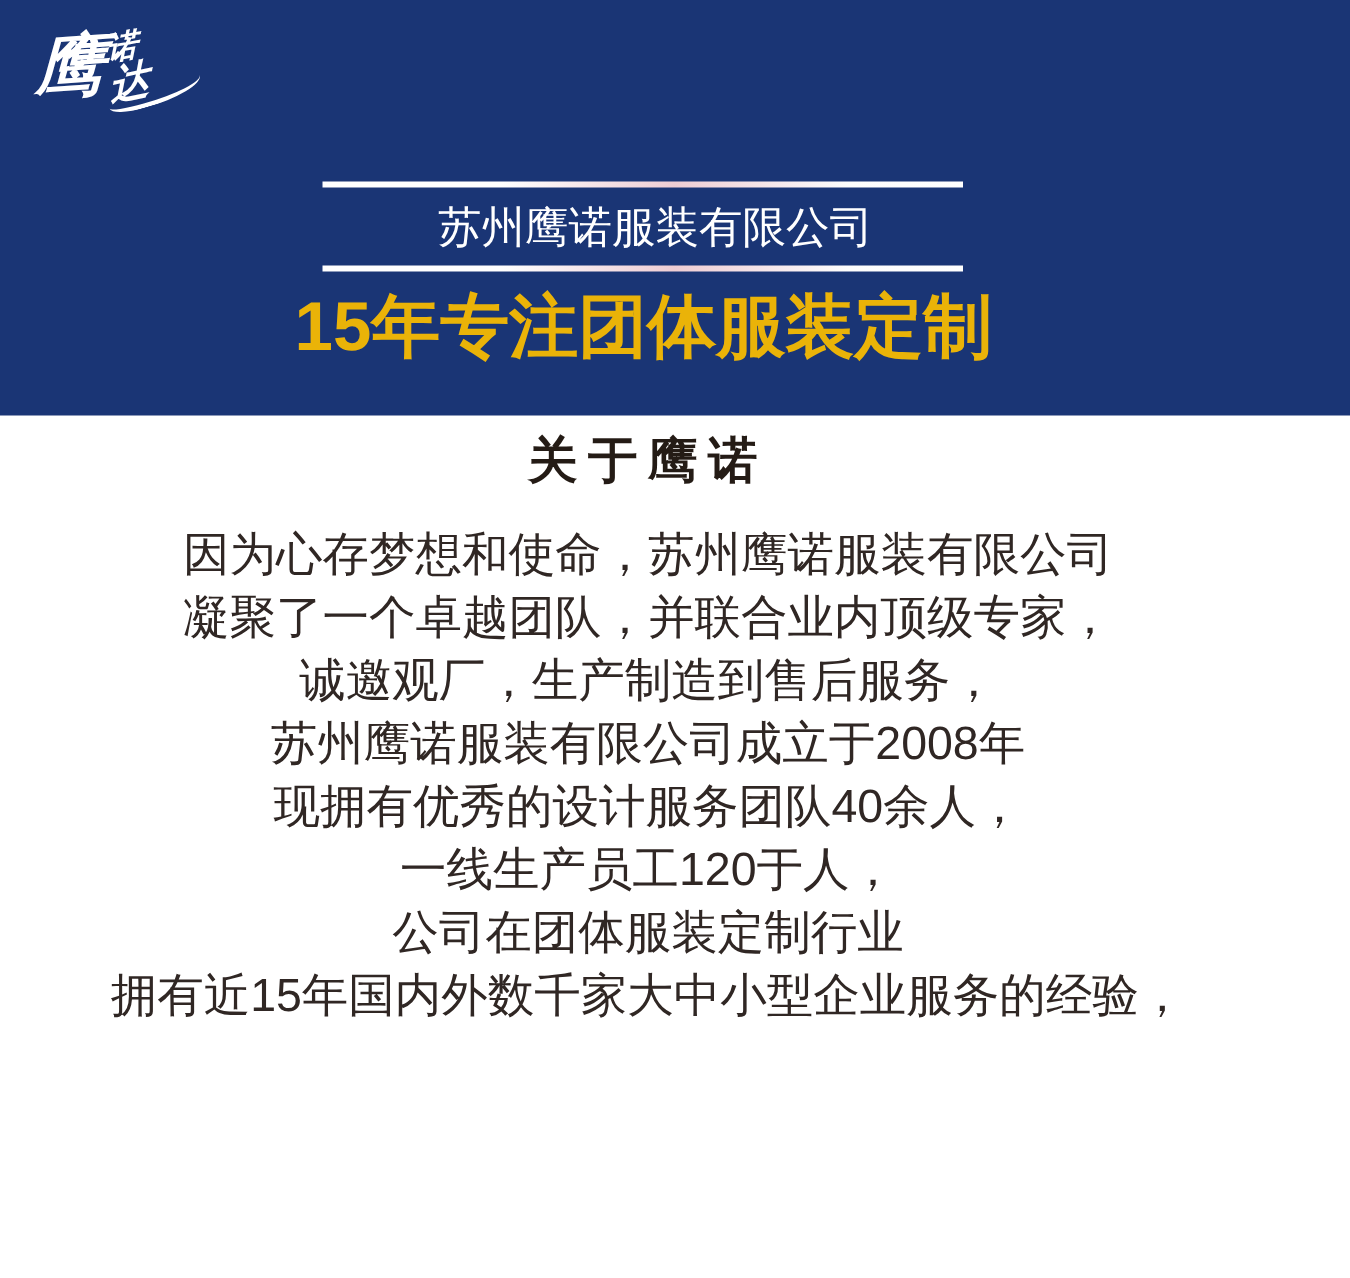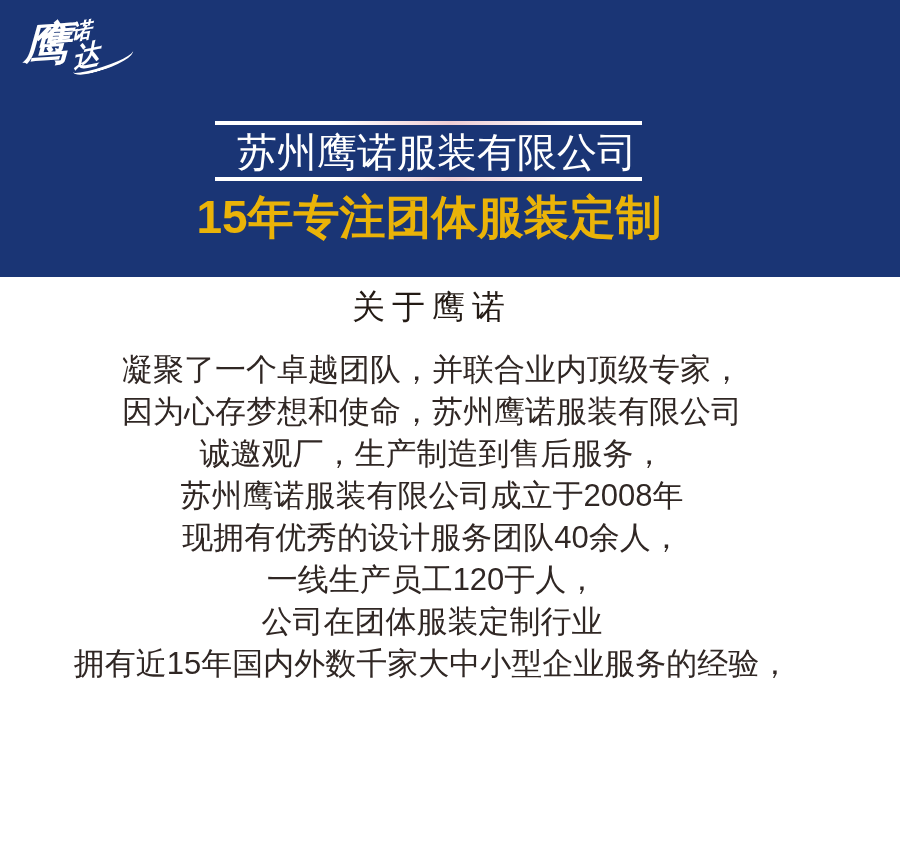--- a/index.html
+++ b/index.html
@@ -82,21 +82,21 @@
   }
   .rule-top    { top: 121px; }
   .rule-bottom { top: 177px; }
 
   .company {
     position: absolute;
     left: 0; top: 132px;
     width: 874px;
     text-align: center;
     color: #ffffff;
-    font-size: 40px;
+    font-size: 29px;
     line-height: 40px;
     white-space: nowrap;
   }
 
   .subtitle {
     position: absolute;
     left: 0; top: 191px;
     width: 858px;
     text-align: center;
     color: #eab308;
@@ -108,21 +108,21 @@
 
   
   .about-heading {
     position: absolute;
     left: 0; top: 288px;
     width: 864px;
     margin: 0;
     text-align: center;
     color: #241b15;
     font-size: 33px;
-    font-weight: normal;
+    font-weight: bold;
     letter-spacing: 7px;
     line-height: 38px;
   }
 
   .about-text {
     position: absolute;
     left: 0; top: 349px;
     width: 864px;
     text-align: center;
     color: #302724;
@@ -156,22 +156,22 @@
 
     <div class="subtitle">15年专注团体服装定制</div>
 
   </header>
 
   <main class="about">
 
     <h2 class="about-heading">关于鹰诺</h2>
 
     <div class="about-text">
+      <div class="about-line">因为心存梦想和使命，苏州鹰诺服装有限公司</div>
       <div class="about-line">凝聚了一个卓越团队，并联合业内顶级专家，</div>
-      <div class="about-line">因为心存梦想和使命，苏州鹰诺服装有限公司</div>
       <div class="about-line">诚邀观厂，生产制造到售后服务，</div>
       <div class="about-line">苏州鹰诺服装有限公司成立于2008年</div>
       <div class="about-line">现拥有优秀的设计服务团队40余人，</div>
       <div class="about-line">一线生产员工120于人，</div>
       <div class="about-line">公司在团体服装定制行业</div>
       <div class="about-line">拥有近15年国内外数千家大中小型企业服务的经验，</div>
     </div>
 
   </main>
 

